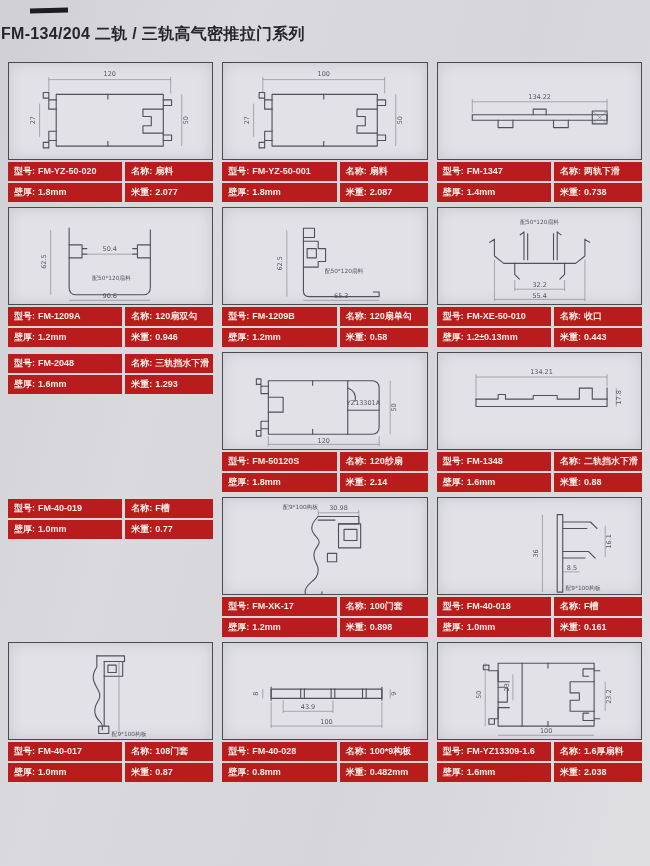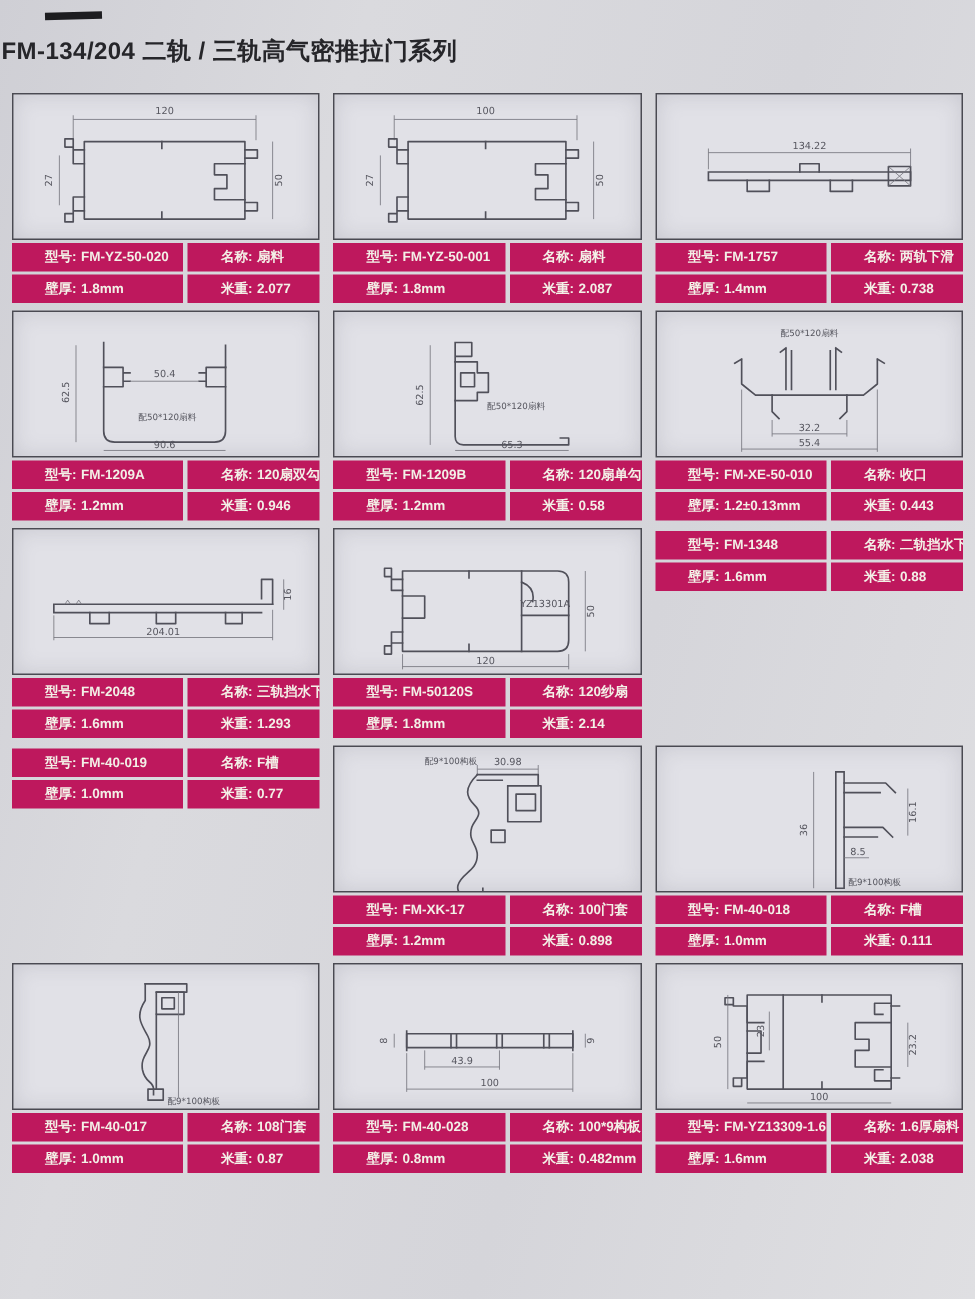--- a/index.html
+++ b/index.html
@@ -7,21 +7,21 @@
     width:650px;height:866px;position:relative;overflow:hidden;
     background:linear-gradient(105deg,#cfcfd5,#dadade 28%,#d5d5da 62%,#dfdfe2 100%);
     font-family:"Liberation Sans",sans-serif;
   }
   .dash{position:absolute;left:30px;top:8px;width:38px;height:5px;background:#1d1d20;transform:rotate(-1.5deg)}
   .title{position:absolute;left:1px;top:24px;font-size:16px;font-weight:bold;color:#26262a;letter-spacing:.3px;white-space:nowrap}
   .grid{position:absolute;left:8px;top:62px;width:634px;display:grid;grid-template-columns:repeat(3,1fr);gap:5px 9px}
   .cell{display:flex;flex-direction:column;height:140px}
   .panel{flex:1;border:1px solid #4a4a52;background:#e1e1e7;box-shadow:inset 0 0 14px rgba(110,110,125,.22);overflow:hidden}
   .ltable{display:grid;grid-template-columns:1.3fr 1fr;gap:2px 3px;margin-top:2px}
-  .lc{background:#be185d;color:#f3f0e7;font-size:9px;font-weight:bold;line-height:1;padding:5px 22px;white-space:nowrap;overflow:hidden}
+  .lc{background:#b91c1c;color:#f3f0e7;font-size:9px;font-weight:bold;line-height:1;padding:5px 6px;white-space:nowrap;overflow:hidden}
   .fl{margin-right:3px}
   svg{display:block;width:100%;height:100%}
   .p{fill:none;stroke:#50505a;stroke-width:1.2;stroke-linejoin:round;stroke-linecap:square}
   .d{fill:none;stroke:#75757e;stroke-width:.6}
   .t{font-size:7px;fill:#55555e;font-family:"DejaVu Sans",sans-serif}
   .tn{font-size:6.3px}
 </style>
 </head>
 <body>
 
@@ -87,21 +87,21 @@
           <line class="d" x1="30" y1="54" x2="30" y2="39"></line>
           <line class="d" x1="176" y1="52" x2="176" y2="39"></line>
         <text class="t" x="103" y="39" text-anchor="middle">134.22</text>
         <path class="p" d="M30,56 h146 M30,62 h146 M30,56 v6 M176,56 v6"></path>
         <path class="p" d="M58,62 v8 h16 v-8 M118,62 v8 h16 v-8 M96,56 v-6 h14 v6"></path>
         <rect class="p" x="160" y="52" width="16" height="14"></rect>
         <path class="d" d="M160,52 l16,14 M176,52 l-16,14"></path>
       </svg>
     </div>
     <div class="ltable">
-      <div class="lc"><span class="fl">型号:</span><span>FM-1757</span></div>
+      <div class="lc"><span class="fl">型号:</span><span>FM-1347</span></div>
       <div class="lc"><span class="fl">名称:</span><span>两轨下滑</span></div>
       <div class="lc"><span class="fl">壁厚:</span><span>1.4mm</span></div>
       <div class="lc"><span class="fl">米重:</span><span>0.738</span></div>
     </div>
   </div>
 
   <div class="cell">
     <div class="panel">
       <svg viewBox="0 0 206 104">
         <path class="p" d="M58,22 v64 q0,8 8,8 h72 q8,0 8,-8 v-46"></path>
@@ -165,34 +165,20 @@
     </div>
     <div class="ltable">
       <div class="lc"><span class="fl">型号:</span><span>FM-XE-50-010</span></div>
       <div class="lc"><span class="fl">名称:</span><span>收口</span></div>
       <div class="lc"><span class="fl">壁厚:</span><span>1.2±0.13mm</span></div>
       <div class="lc"><span class="fl">米重:</span><span>0.443</span></div>
     </div>
   </div>
 
   <div class="cell">
-    <div class="panel">
-      <svg viewBox="0 0 206 104">
-        <path class="p" d="M22,54 h158 M22,60 h150 M22,54 v6"></path>
-        <path class="p" d="M48,60 v8 h14 v-8 M96,60 v8 h14 v-8 M146,60 v8 h12 v-8"></path>
-        <path class="p" d="M180,54 v-18 h-8 v14"></path>
-        <path class="d" d="M30,54 l2,-3 l2,3 M38,54 l2,-3 l2,3"></path>
-        <line class="d" x1="188" y1="36" x2="188" y2="58"></line>
-        <text class="t" transform="rotate(-90 193 47)" x="193" y="47" text-anchor="middle">16</text>
-        <line class="d" x1="22" y1="78" x2="180" y2="78"></line>
-          <line class="d" x1="22" y1="62" x2="22" y2="80"></line>
-          <line class="d" x1="180" y1="58" x2="180" y2="80"></line>
-        <text class="t" x="101" y="76" text-anchor="middle">204.01</text>
-      </svg>
-    </div>
     <div class="ltable">
       <div class="lc"><span class="fl">型号:</span><span>FM-2048</span></div>
       <div class="lc"><span class="fl">名称:</span><span>三轨挡水下滑</span></div>
       <div class="lc"><span class="fl">壁厚:</span><span>1.6mm</span></div>
       <div class="lc"><span class="fl">米重:</span><span>1.293</span></div>
     </div>
   </div>
 
   <div class="cell">
     <div class="panel">
@@ -213,20 +199,32 @@
     </div>
     <div class="ltable">
       <div class="lc"><span class="fl">型号:</span><span>FM-50120S</span></div>
       <div class="lc"><span class="fl">名称:</span><span>120纱扇</span></div>
       <div class="lc"><span class="fl">壁厚:</span><span>1.8mm</span></div>
       <div class="lc"><span class="fl">米重:</span><span>2.14</span></div>
     </div>
   </div>
 
   <div class="cell">
+    <div class="panel">
+      <svg viewBox="0 0 206 104">
+        <line class="d" x1="34" y1="26" x2="176" y2="26"></line>
+          <line class="d" x1="34" y1="48" x2="34" y2="23"></line>
+          <line class="d" x1="176" y1="36" x2="176" y2="23"></line>
+        <text class="t" x="105" y="23" text-anchor="middle">134.21</text>
+        <path class="p" d="M34,50 h24 v-5 h8 v5 h30 v-4 h26 v4 h24 v-12 h14 v12 h16"></path>
+        <path class="p" d="M34,58 h142 M34,50 v8 M176,38 v20"></path>
+        <line class="d" x1="186" y1="38" x2="186" y2="58"></line>
+        <text class="t" transform="rotate(-90 191 48)" x="191" y="48" text-anchor="middle">17.8</text>
+      </svg>
+    </div>
     <div class="ltable">
       <div class="lc"><span class="fl">型号:</span><span>FM-1348</span></div>
       <div class="lc"><span class="fl">名称:</span><span>二轨挡水下滑</span></div>
       <div class="lc"><span class="fl">壁厚:</span><span>1.6mm</span></div>
       <div class="lc"><span class="fl">米重:</span><span>0.88</span></div>
     </div>
   </div>
 
   <div class="cell">
     <div class="ltable">
@@ -271,21 +269,21 @@
         <text class="t" x="138" y="78" text-anchor="middle">8.5</text>
         <line class="d" x1="174" y1="30" x2="174" y2="64"></line>
         <text class="t" transform="rotate(-90 180 47)" x="180" y="47" text-anchor="middle">16.1</text>
         <text class="t tn" x="150" y="100" text-anchor="middle">配9*100构板</text>
       </svg>
     </div>
     <div class="ltable">
       <div class="lc"><span class="fl">型号:</span><span>FM-40-018</span></div>
       <div class="lc"><span class="fl">名称:</span><span>F槽</span></div>
       <div class="lc"><span class="fl">壁厚:</span><span>1.0mm</span></div>
-      <div class="lc"><span class="fl">米重:</span><span>0.111</span></div>
+      <div class="lc"><span class="fl">米重:</span><span>0.161</span></div>
     </div>
   </div>
 
   <div class="cell">
     <div class="panel">
       <svg viewBox="0 0 206 104">
         <path class="p" d="M88,14 h30 v6 h-22"></path>
         <rect class="p" x="96" y="20" width="20" height="16"></rect>
         <rect class="p" x="100" y="24" width="9" height="8"></rect>
         <path class="p" d="M88,14 v12 c-8,12 -2,18 2,26 c5,10 -6,12 -4,24 c2,10 8,8 8,14 v4"></path>

